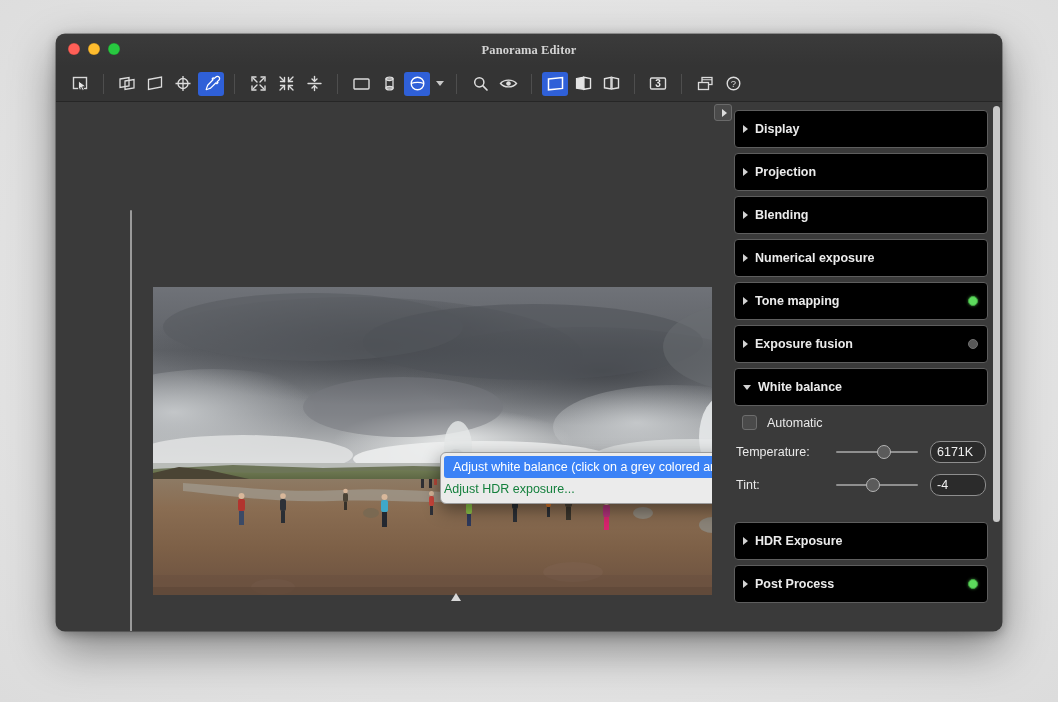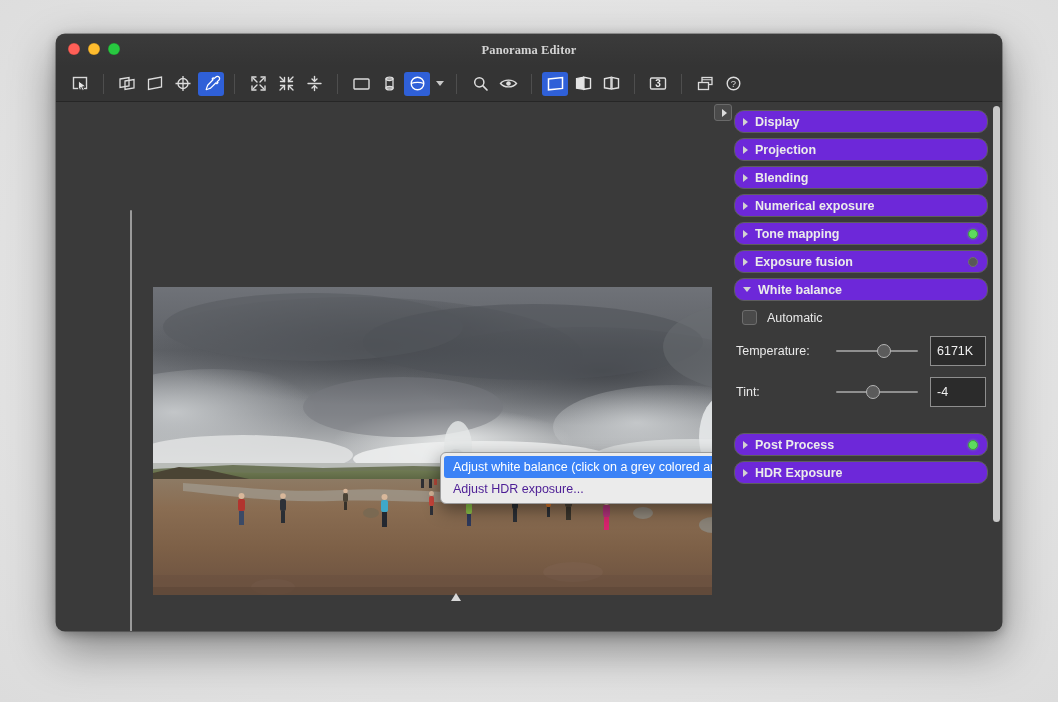--- a/index.html
+++ b/index.html
@@ -87,21 +87,21 @@
 
   
   .ctxmenu{
     position:absolute;left:384px;top:350px;width:332px;
     background:#ebebeb;border-radius:6px;
     border:.5px solid #9c9c9c;
     box-shadow:0 6px 18px rgba(0,0,0,.45);
     padding:3px 0;overflow:hidden;
   }
   .ctx-item{
-    height:22px;line-height:22px;padding:0 12px;font-size:12.5px;color:#4c1d95;
+    height:22px;line-height:22px;padding:0 3px;font-size:12.5px;color:#15803d;
     white-space:nowrap;
   }
   .ctx-item.sel{background:#3b82f6;color:#fff;margin:0 3px;border-radius:3px;padding:0 9px;}
 
   
   .sidebar{
     position:absolute;right:0;top:68px;width:290px;bottom:0;background:#3a3a3a;
   }
   .sidebar-scroll{
     position:absolute;left:0;top:0;right:10px;bottom:0;padding:8px 4px 0 22px;
@@ -112,21 +112,21 @@
     background:#4a4a4a;border:.5px solid #6a6a6a;
     display:flex;align-items:center;justify-content:center;box-sizing:border-box;
     z-index:3;
   }
   .collapse-btn i{
     width:0;height:0;border-top:4px solid transparent;border-bottom:4px solid transparent;
     border-left:5px solid #ddd;display:block;margin-left:2px;
   }
   .panel{margin-bottom:5px;}
   .panel-head{
-    height:23px;border-radius:10px;background:#6d28d9;
+    height:38px;border-radius:4px;background:#000000;
     border:.5px solid #5e5e5e;box-sizing:border-box;
     display:flex;align-items:center;padding:0 8px;position:relative;
   }
   .panel-head .tri{
     width:0;height:0;margin-right:7px;
   }
   .tri.closed{border-top:4px solid transparent;border-bottom:4px solid transparent;border-left:5px solid #d2d2d2;}
   .tri.open{border-left:4px solid transparent;border-right:4px solid transparent;border-top:5px solid #d2d2d2;}
   .panel-head .ptitle{color:#ebebeb;font-size:12.5px;font-weight:bold;}
   .led{
@@ -145,21 +145,21 @@
   }
   .row .lbl{color:#e9e9e9;font-size:12.5px;}
   .row .lbl.w{width:100px;}
   .minislider{position:relative;width:82px;height:14px;margin-right:12px;}
   .minislider .mtrack{position:absolute;left:0;top:6px;width:82px;height:2px;background:#8f8f8f;border-radius:1px;}
   .minislider .mknob{
     position:absolute;top:0;width:14px;height:14px;border-radius:50%;
     background:#5b5b5b;border:1.5px solid #b4b4b4;box-sizing:border-box;
   }
   .numfield{
-    width:56px;height:30px;border-radius:0;background:#2b2b2b;
+    width:56px;height:22px;border-radius:10px;background:#2b2b2b;
     border:1px solid #8e8e8e;box-sizing:border-box;
     color:#f0f0f0;font-size:12.5px;display:flex;align-items:center;padding-left:6px;
   }
 
   
   .sb-scrollbar{
     position:absolute;right:2px;top:4px;width:7px;bottom:4px;
   }
   .sb-thumb{
     position:absolute;left:0;top:0;width:7px;height:416px;border-radius:4px;
@@ -593,32 +593,32 @@
                 <span class="mknob" style="left:30px;"></span>
               </span>
               <span class="numfield">-4</span>
             </div>
           </div>
         </div>
 
         <div class="panel">
           <div class="panel-head">
             <span class="tri closed"></span>
+            <span class="ptitle">HDR Exposure</span>
+          </div>
+        </div>
+
+        <div class="panel">
+          <div class="panel-head">
+            <span class="tri closed"></span>
             <span class="ptitle">Post Process</span>
             <span class="led on"></span>
           </div>
         </div>
 
-        <div class="panel">
-          <div class="panel-head">
-            <span class="tri closed"></span>
-            <span class="ptitle">HDR Exposure</span>
-          </div>
-        </div>
-
       </div>
 
       <div class="sb-scrollbar">
         <div class="sb-thumb"></div>
       </div>
     </div>
 
   </div>
 </div>
 

